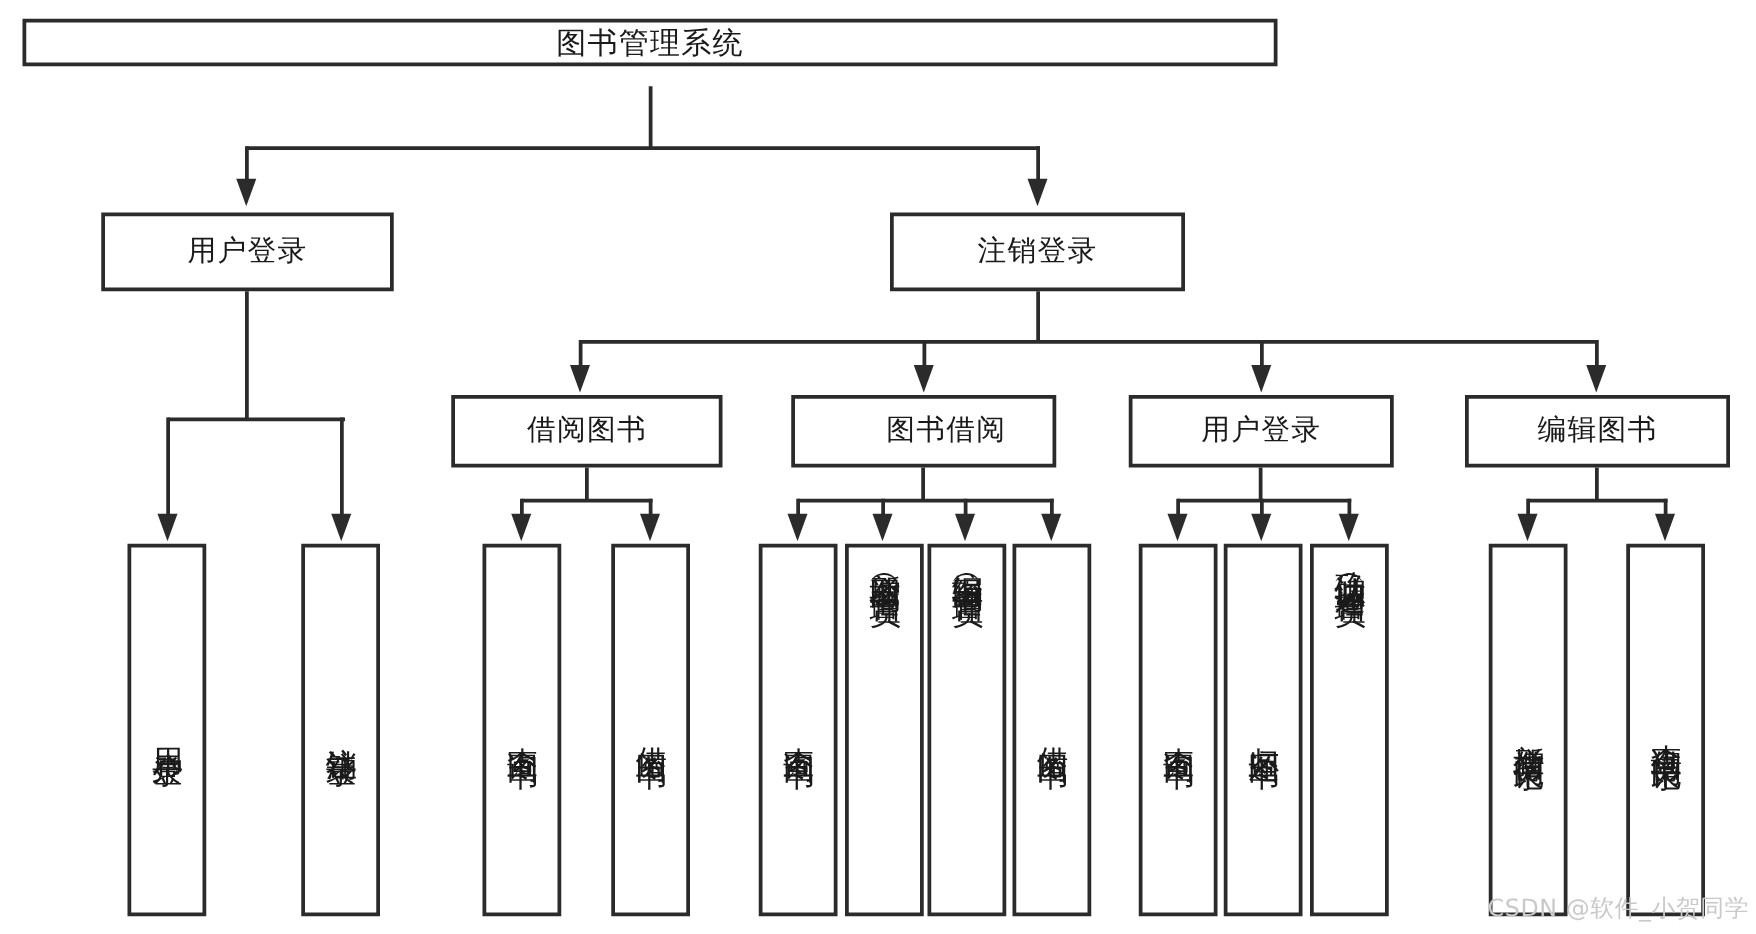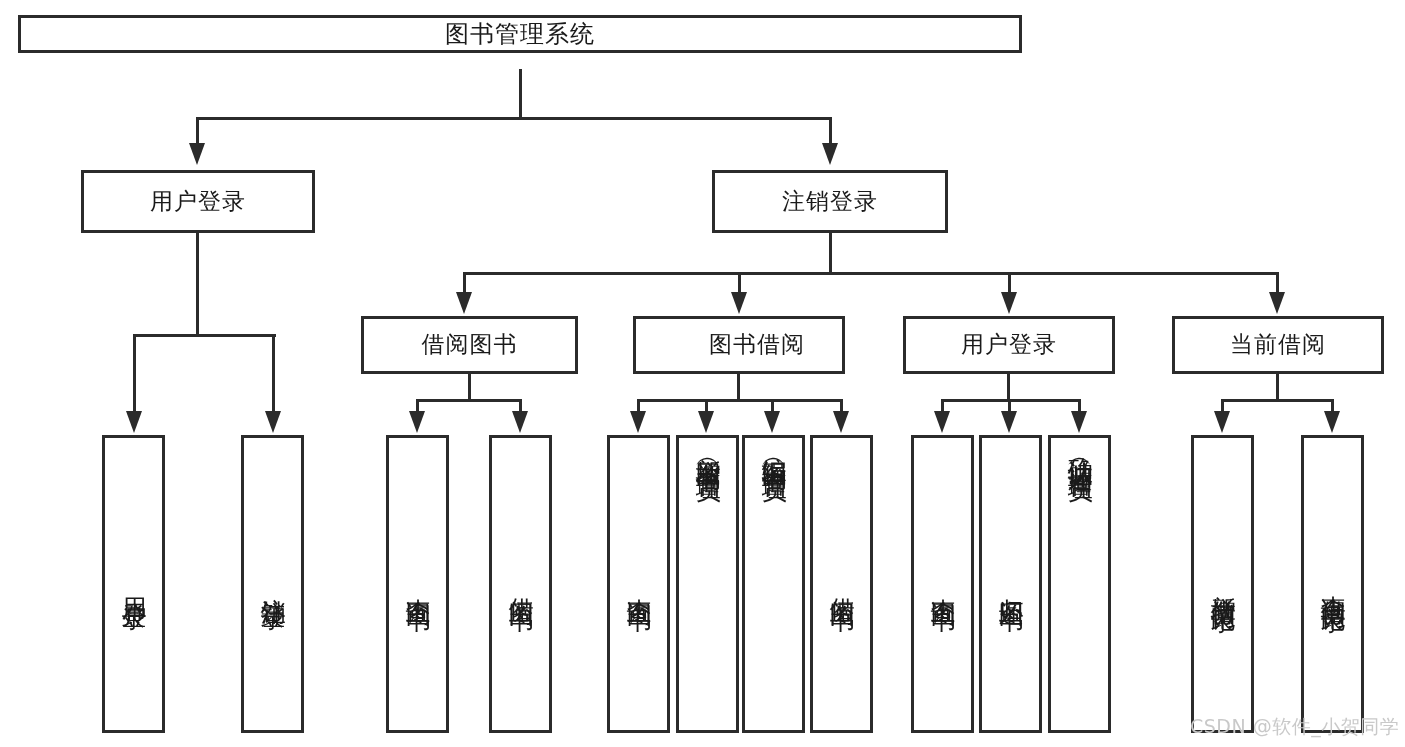--- a/index.html
+++ b/index.html
@@ -138,21 +138,21 @@
 
   <div class="node mid" style="left:633px; top:316px; width:212px; height:58px;padding-left:36px;">
     <span class="label">图书借阅</span>
   </div>
 
   <div class="node mid" style="left:903px; top:316px; width:212px; height:58px;">
     <span class="label">用户登录</span>
   </div>
 
   <div class="node mid" style="left:1172px; top:316px; width:212px; height:58px;">
-    <span class="label">当前借阅</span>
+    <span class="label">编辑图书</span>
   </div>
 
   <div class="vline" style="left:468px; top:374px; width:3px; height:26px;"></div>
   <div class="hline" style="left:417px; top:399px; width:105px; height:3px;"></div>
   <div class="vline" style="left:416px; top:399px; width:3px; height:14px;"></div>
   <div class="arrow" style="left:409px; top:411px;"></div>
   <div class="vline" style="left:519px; top:399px; width:3px; height:14px;"></div>
   <div class="arrow" style="left:512px; top:411px;"></div>
 
   <div class="vline" style="left:737px; top:374px; width:3px; height:26px;"></div>

